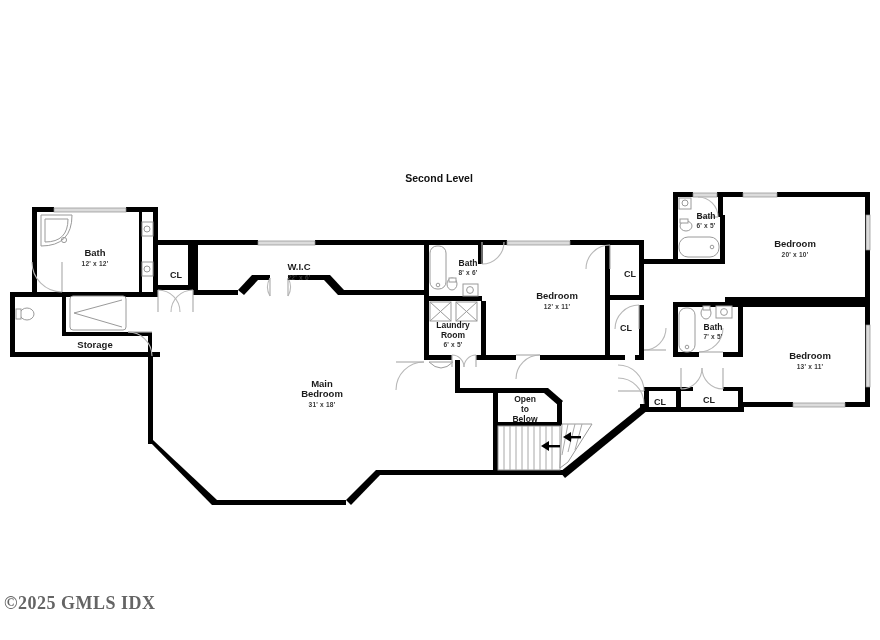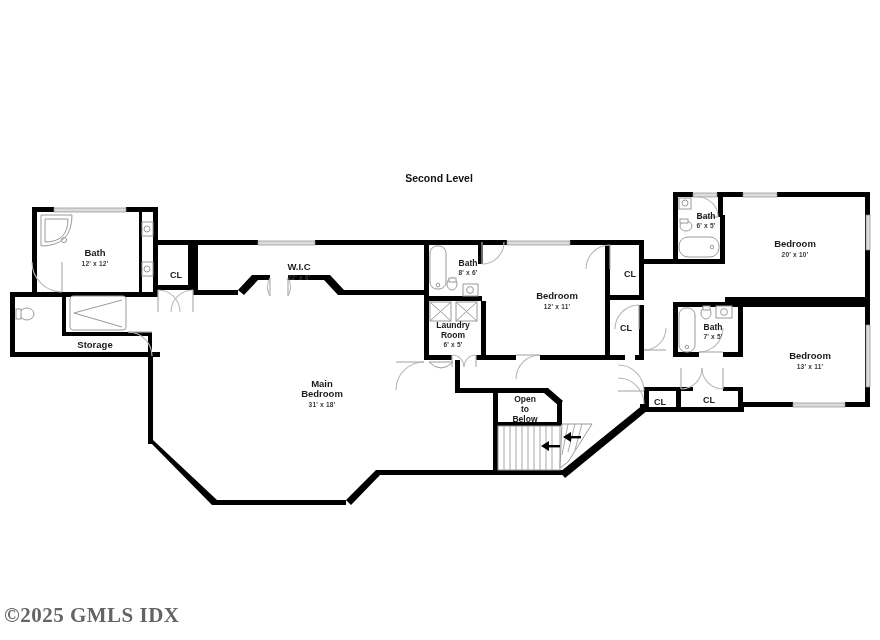--- a/index.html
+++ b/index.html
@@ -47,23 +47,23 @@
   .title-text {
     font-family: "Liberation Sans", sans-serif;
     font-size: 10.5px;
     font-weight: bold;
     fill: #111111;
     text-anchor: middle;
   }
   #watermark {
     position: absolute;
     left: 4px;
-    bottom: 12px;
+    bottom: 26px;
     font-family: "Liberation Serif", serif;
-    font-size: 21px;
+    font-size: 18px;
     font-weight: bold;
     color: #4a4a4a;
     opacity: 0.85;
     letter-spacing: 0.5px;
     white-space: nowrap;
     text-shadow: 0.7px 0.7px 0 rgba(255,255,255,0.9);
   }
 </style>
 </head>
 <body>

